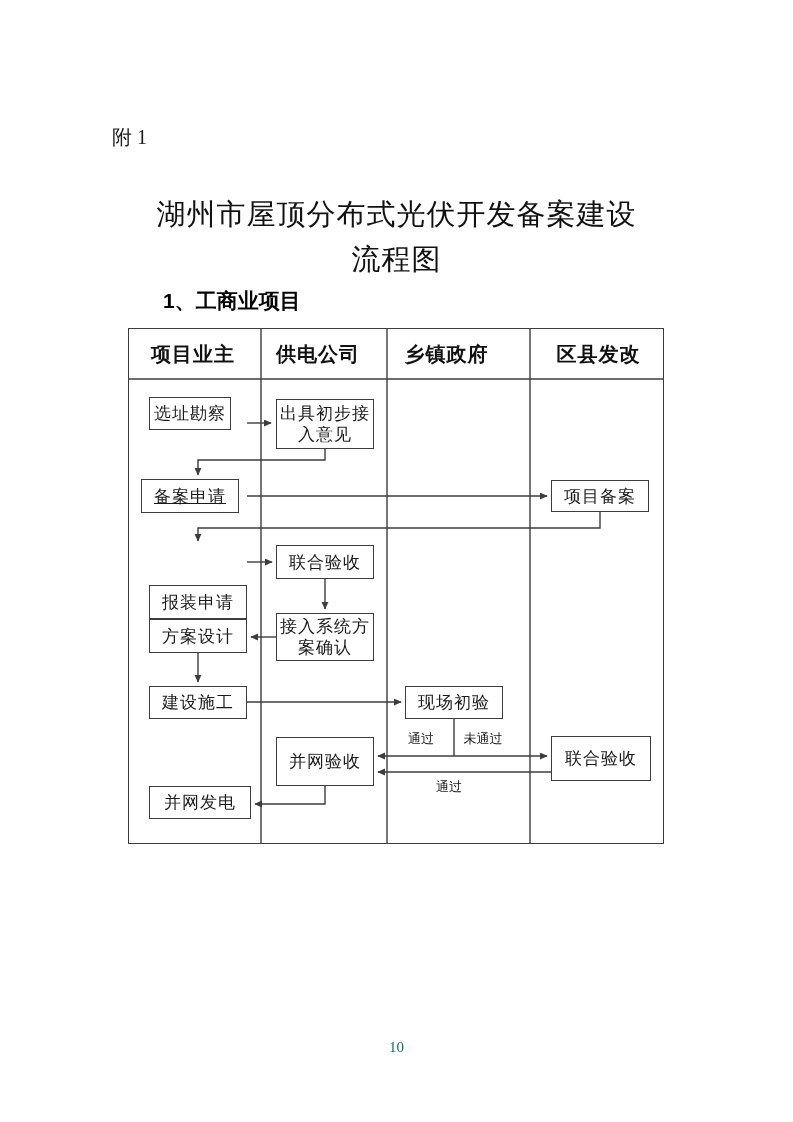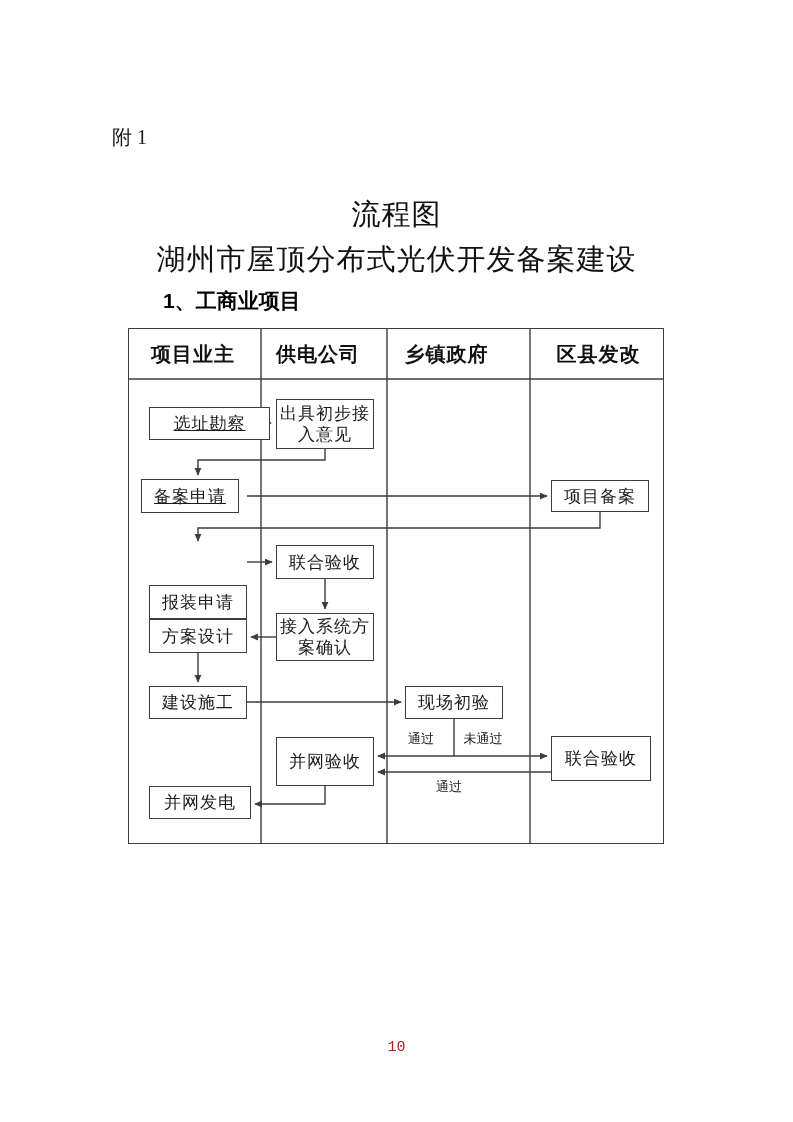--- a/index.html
+++ b/index.html
@@ -35,33 +35,33 @@
     position:absolute;z-index:3;background:#fff;border:1.4px solid #3d3d3d;
     box-sizing:border-box;display:flex;align-items:center;justify-content:center;
     text-align:center;font-size:17px;line-height:21px;color:#1a1a1a;
     word-break:break-all;padding:1px 3px;letter-spacing:1px;
   }
   .edge-label{
     position:absolute;z-index:4;font-size:13px;color:#1a1a1a;text-align:center;
   }
   .page-number{
     position:absolute;left:0;top:1039px;width:100%;text-align:center;
-    font-size:15px;color:#b91c1c;font-family:Liberation Mono, monospace;
+    font-size:15px;color:#0f766e;
   }
 </style>
 </head>
 <body>
 
 <div class="page">
 
   <div class="attachment">附 1</div>
 
   <div class="doc-title">
+    <span style="display:block">湖州市屋顶分布式光伏开发备案建设</span>
     <span style="display:block">流程图</span>
-    <span style="display:block">湖州市屋顶分布式光伏开发备案建设</span>
   </div>
 
   <div class="section-heading">1、工商业项目</div>
 
   <div class="fc">
 
     <svg class="fc-svg" width="534" height="514" viewBox="0 0 534 514">
       <defs>
         <marker id="arw" markerWidth="9" markerHeight="8" refX="7.2" refY="3.5" orient="auto" markerUnits="userSpaceOnUse">
           <path d="M0,0 L8,3.5 L0,7 Z" fill="#3d3d3d"></path>
@@ -90,21 +90,21 @@
       </g>
     </svg>
 
     <div class="fc-header">
       <div class="hcell hc1">项目业主</div>
       <div class="hcell hc2">供电公司</div>
       <div class="hcell hc3">乡镇政府</div>
       <div class="hcell hc4">区县发改</div>
     </div>
 
-    <div class="node" style="left:20px;top:78px;width:121px;height:33px;text-decoration:underline;">选址勘察</div>
+    <div class="node" style="left:20px;top:68px;width:82px;height:33px;">选址勘察</div>
 
     <div class="node" style="left:147px;top:70px;width:98px;height:50px;">出具初步接入意见</div>
 
     <div class="node" style="left:12px;top:150px;width:98px;height:34px;text-decoration:underline;">备案申请</div>
 
     <div class="node" style="left:422px;top:151px;width:98px;height:32px;">项目备案</div>
 
     <div class="node" style="left:20px;top:216px;width:98px;height:34px;margin-top:40px;">报装申请</div>
 
     <div class="node" style="left:147px;top:216px;width:98px;height:34px;">联合验收</div>

